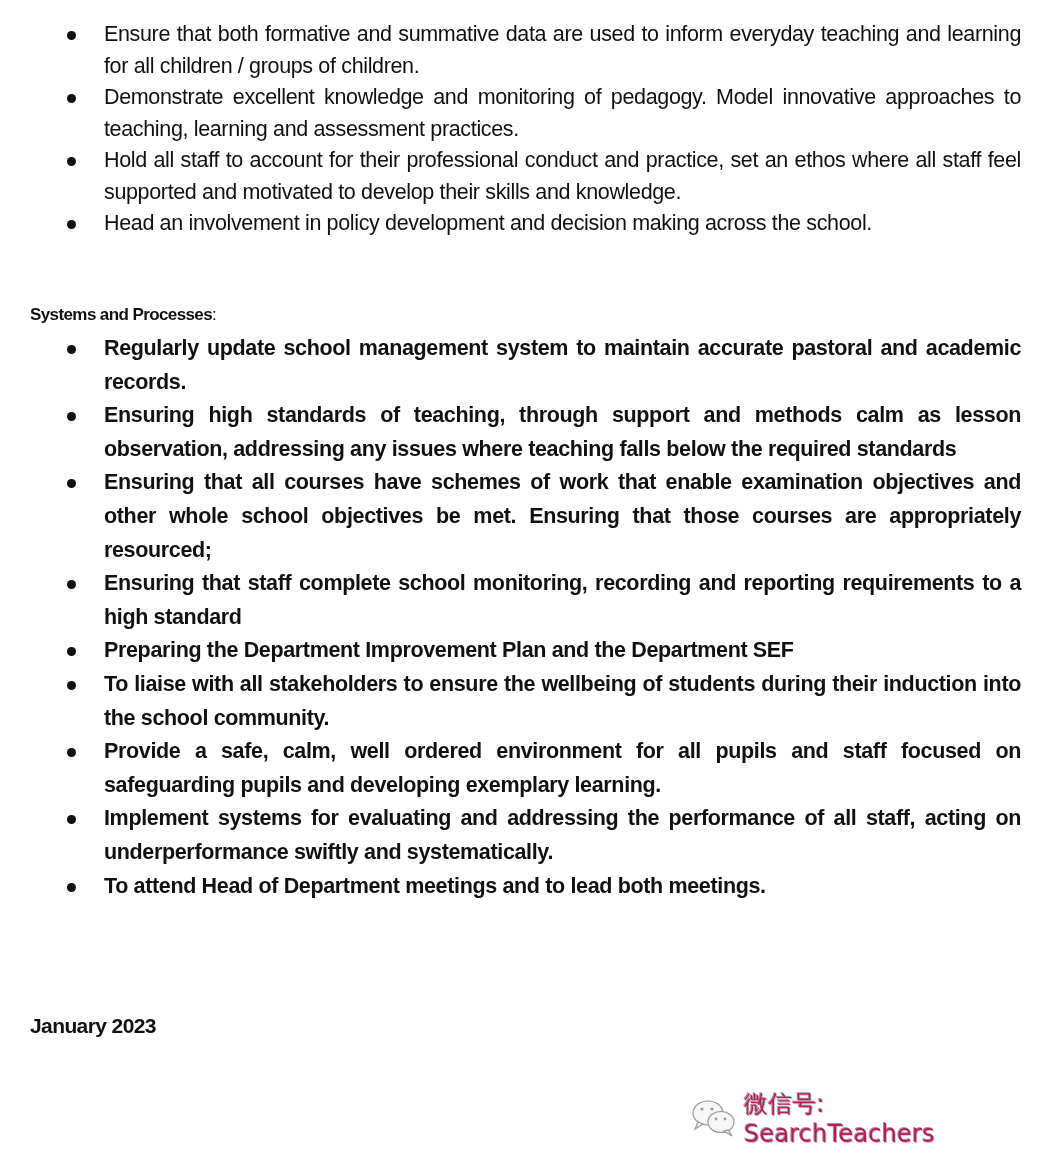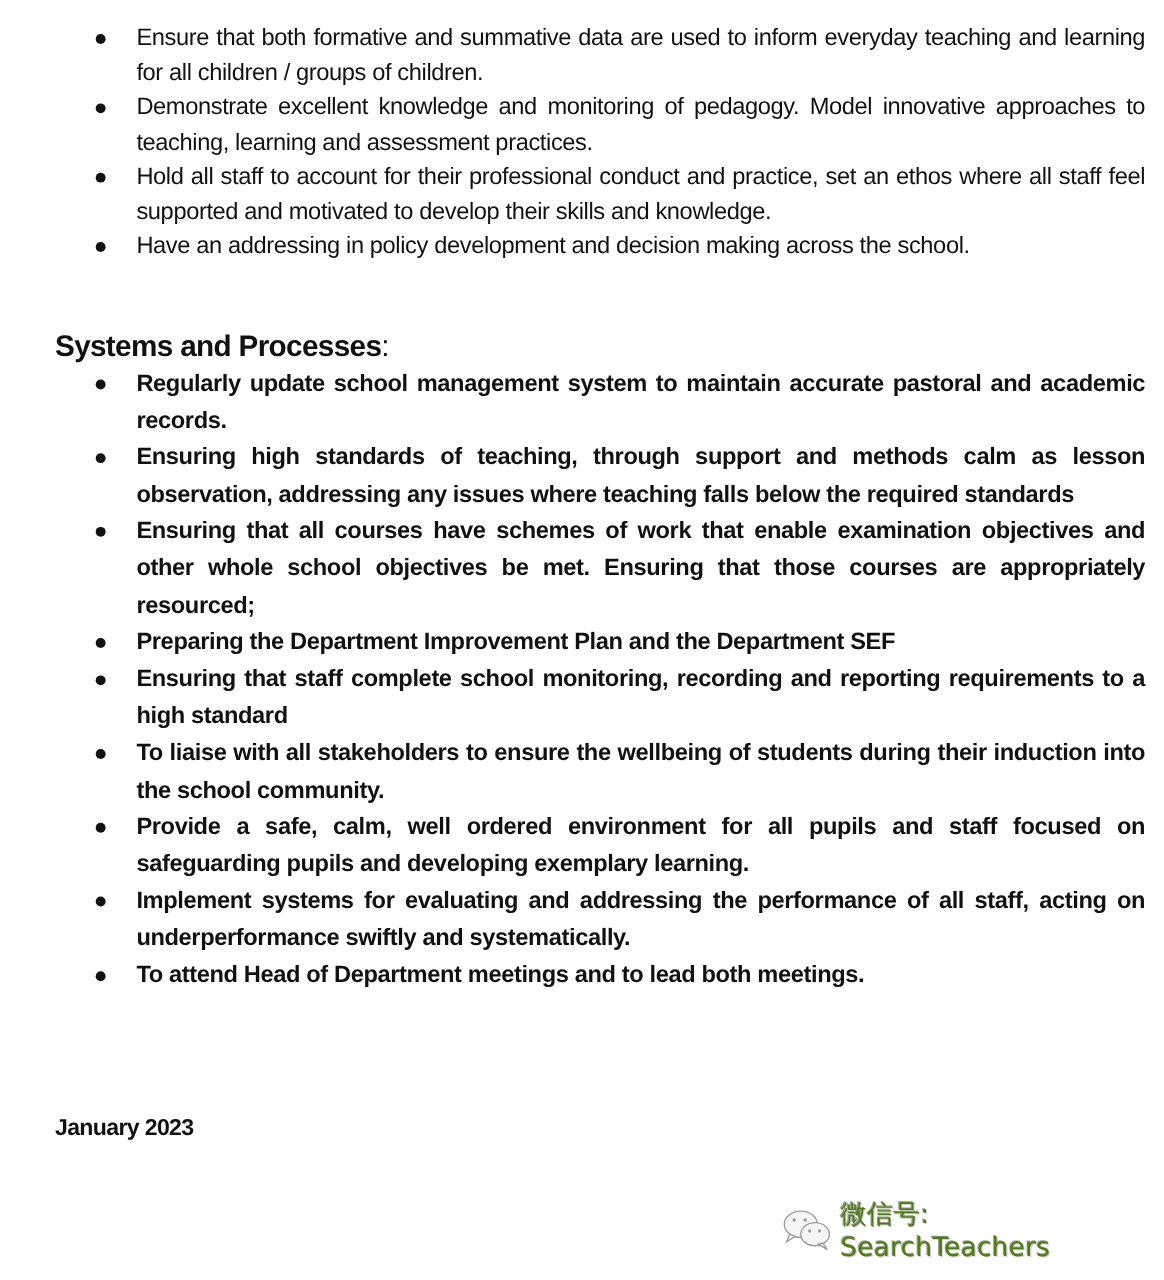--- a/index.html
+++ b/index.html
@@ -14,21 +14,20 @@
       overflow: hidden;
       font-family: "Liberation Sans", "DejaVu Sans", sans-serif;
       color: #111111;
     }
     .page {
       position: absolute;
       left: 0;
       top: 0;
       width: 918px;
       height: 1164px;
-      margin-left: 20px;
     }
     ul.bullets {
       list-style: none;
       margin: 0;
       padding: 0;
       position: absolute;
       left: 0;
       width: 1058px;
     }
     ul.bullets li {
@@ -53,21 +52,21 @@
     }
     #list1 { top: 19px; }
     #list2 { top: 332px; }
     #list2 li { line-height: 33.6px; font-weight: bold; }
     #list2 li .dot { top: 13px; }
 
     .heading {
       position: absolute;
       left: 30px;
       top: 299px;
-      font-size: 27px;
+      font-size: 17px;
       line-height: 32px;
       letter-spacing: -0.6px;
     }
     .heading .bold { font-weight: bold; }
 
     .date {
       position: absolute;
       left: 30px;
       top: 1010px;
       font-size: 21px;
@@ -82,45 +81,45 @@
       top: 1096px;
       height: 44px;
       display: flex;
       align-items: center;
       gap: 6px;
     }
     .watermark svg { display: block; }
     .watermark .wm-text {
       font-family: "DejaVu Sans", sans-serif;
       font-size: 24px;
-      color: #4d7c0f;
+      color: #be185d;
       letter-spacing: 0.2px;
       text-shadow: -1px -1px 0 #9a9a9a, 1px 1px 0 #d0d0d0;
     }
   </style>
 </head>
 <body>
 
 <div class="page">
 
   <ul class="bullets" id="list1">
     <li><span class="dot"></span><span>Ensure that both formative and summative data are used to inform everyday teaching and learning for all children / groups of children.</span></li>
     <li><span class="dot"></span><span>Demonstrate excellent knowledge and monitoring of pedagogy. Model innovative approaches to teaching, learning and assessment practices.</span></li>
     <li><span class="dot"></span><span>Hold all staff to account for their professional conduct and practice, set an ethos where all staff feel supported and motivated to develop their skills and knowledge.</span></li>
-    <li><span class="dot"></span><span>Have an addressing in policy development and decision making across the school.</span></li>
+    <li><span class="dot"></span><span>Head an involvement in policy development and decision making across the school.</span></li>
   </ul>
 
   <div class="heading"><span class="bold">Systems and Processes</span><span>:</span></div>
 
   <ul class="bullets" id="list2">
     <li><span class="dot"></span><span>Regularly update school management system to maintain accurate pastoral and academic records.</span></li>
     <li><span class="dot"></span><span>Ensuring high standards of teaching, through support and methods calm as lesson observation, addressing any issues where teaching falls below the required standards</span></li>
     <li><span class="dot"></span><span>Ensuring that all courses have schemes of work that enable examination objectives and other whole school objectives be met. Ensuring that those courses are appropriately resourced;</span></li>
+    <li><span class="dot"></span><span>Ensuring that staff complete school monitoring, recording and reporting requirements to a high standard</span></li>
     <li><span class="dot"></span><span>Preparing the Department Improvement Plan and the Department SEF</span></li>
-    <li><span class="dot"></span><span>Ensuring that staff complete school monitoring, recording and reporting requirements to a high standard</span></li>
     <li><span class="dot"></span><span>To liaise with all stakeholders to ensure the wellbeing of students during their induction into the school community.</span></li>
     <li><span class="dot"></span><span>Provide a safe, calm, well ordered environment for all pupils and staff focused on safeguarding pupils and developing exemplary learning.</span></li>
     <li><span class="dot"></span><span>Implement systems for evaluating and addressing the performance of all staff, acting on underperformance swiftly and systematically.</span></li>
     <li><span class="dot"></span><span>To attend Head of Department meetings and to lead both meetings.</span></li>
   </ul>
 
   <div class="date">January 2023</div>
 
   <div class="watermark">
     <span>

